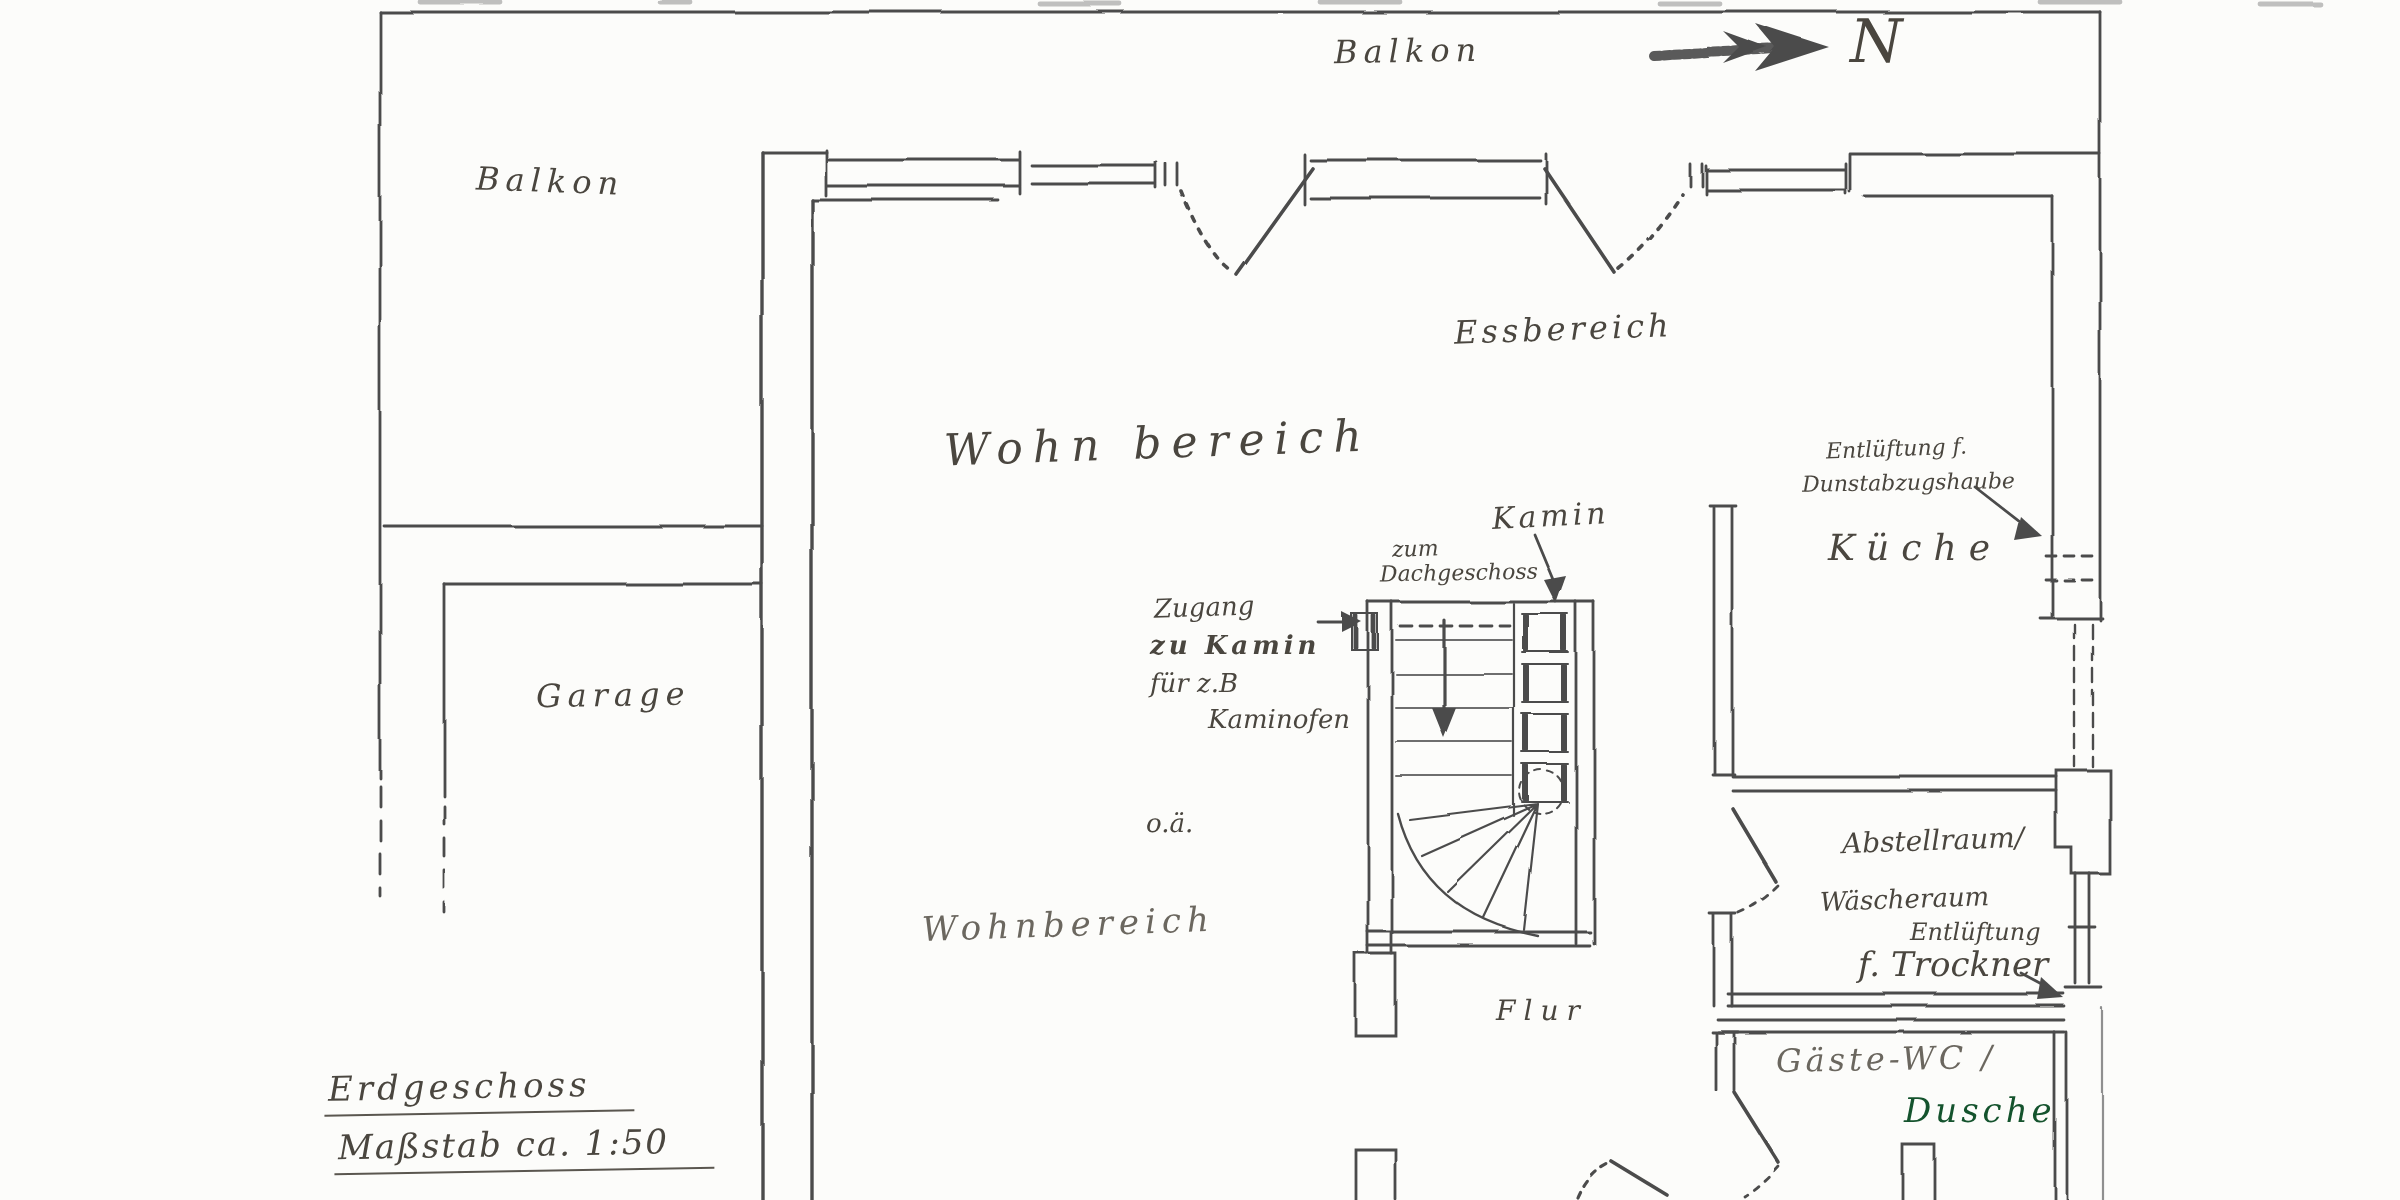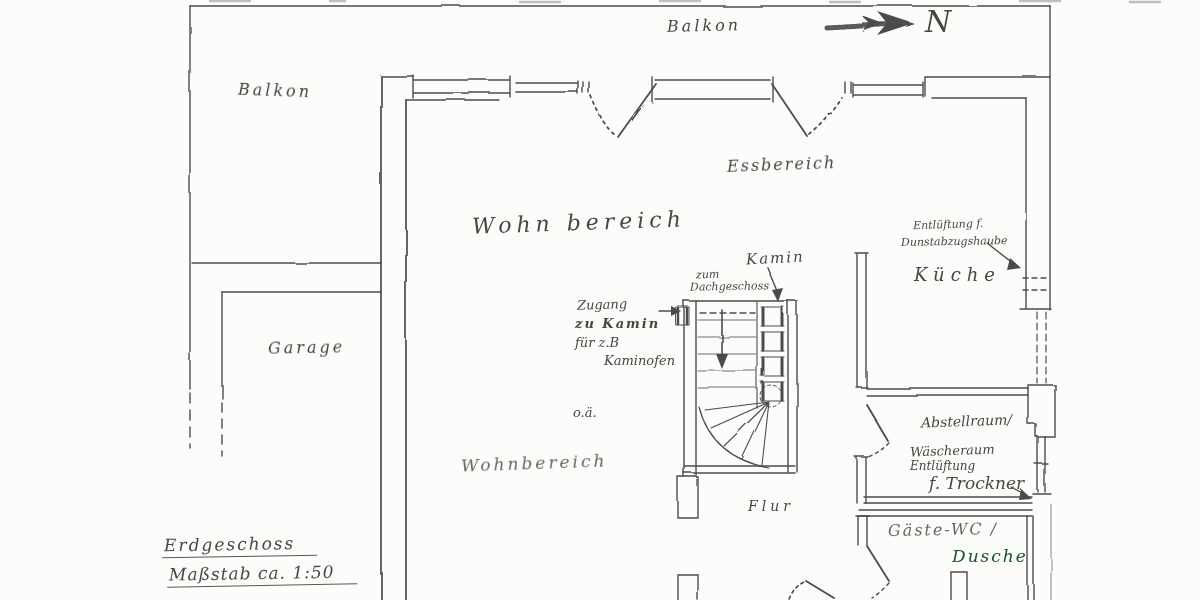--- a/index.html
+++ b/index.html
@@ -178,21 +178,21 @@
   <div class="lbl" style="left:575px;top:317px;font-size:13px;letter-spacing:2px;font-weight:bold;">zu Kamin</div>
   <div class="lbl" style="left:575px;top:336px;font-size:13px;text-align:center;">für z.B</div>
   <div class="lbl" style="left:604px;top:354px;font-size:13px;">Kaminofen</div>
   <div class="lbl" style="left:573px;top:372px;font-size:13px;margin-top:34px;">o.ä.</div>
 
   <div class="lbl" style="left:268px;top:340px;font-size:16px;letter-spacing:3px;transform:rotate(-1deg);">Garage</div>
 
   <div class="lbl" style="left:921px;top:414px;font-size:14px;transform:rotate(-2deg);">Abstellraum/</div>
 
   <div class="lbl" style="left:910px;top:444px;font-size:13px;transform:rotate(-2deg);">Wäscheraum</div>
-  <div class="lbl" style="left:910px;top:460px;font-size:12px;">Entlüftung</div>
+  <div class="lbl" style="left:955px;top:460px;font-size:12px;">Entlüftung</div>
   <div class="lbl" style="left:929px;top:475px;font-size:17px;">f. Trockner</div>
 
   <div class="lbl" style="left:461px;top:455px;font-size:17px;letter-spacing:3px;transform:rotate(-2deg);color:#6b675f;">Wohnbereich</div>
 
   <div class="lbl" style="left:748px;top:499px;font-size:14px;letter-spacing:4px;">Flur</div>
 
   <div class="lbl" style="left:888px;top:522px;font-size:16px;letter-spacing:2px;transform:rotate(-1deg);color:#6b675f;">Gäste-WC /</div>
   <div class="lbl" style="left:952px;top:548px;font-size:17px;letter-spacing:2px;color:#14532d;">Dusche</div>
 
   <div class="lbl" style="left:162px;top:536px;font-size:17px;letter-spacing:2px;transform:rotate(-1deg);">

